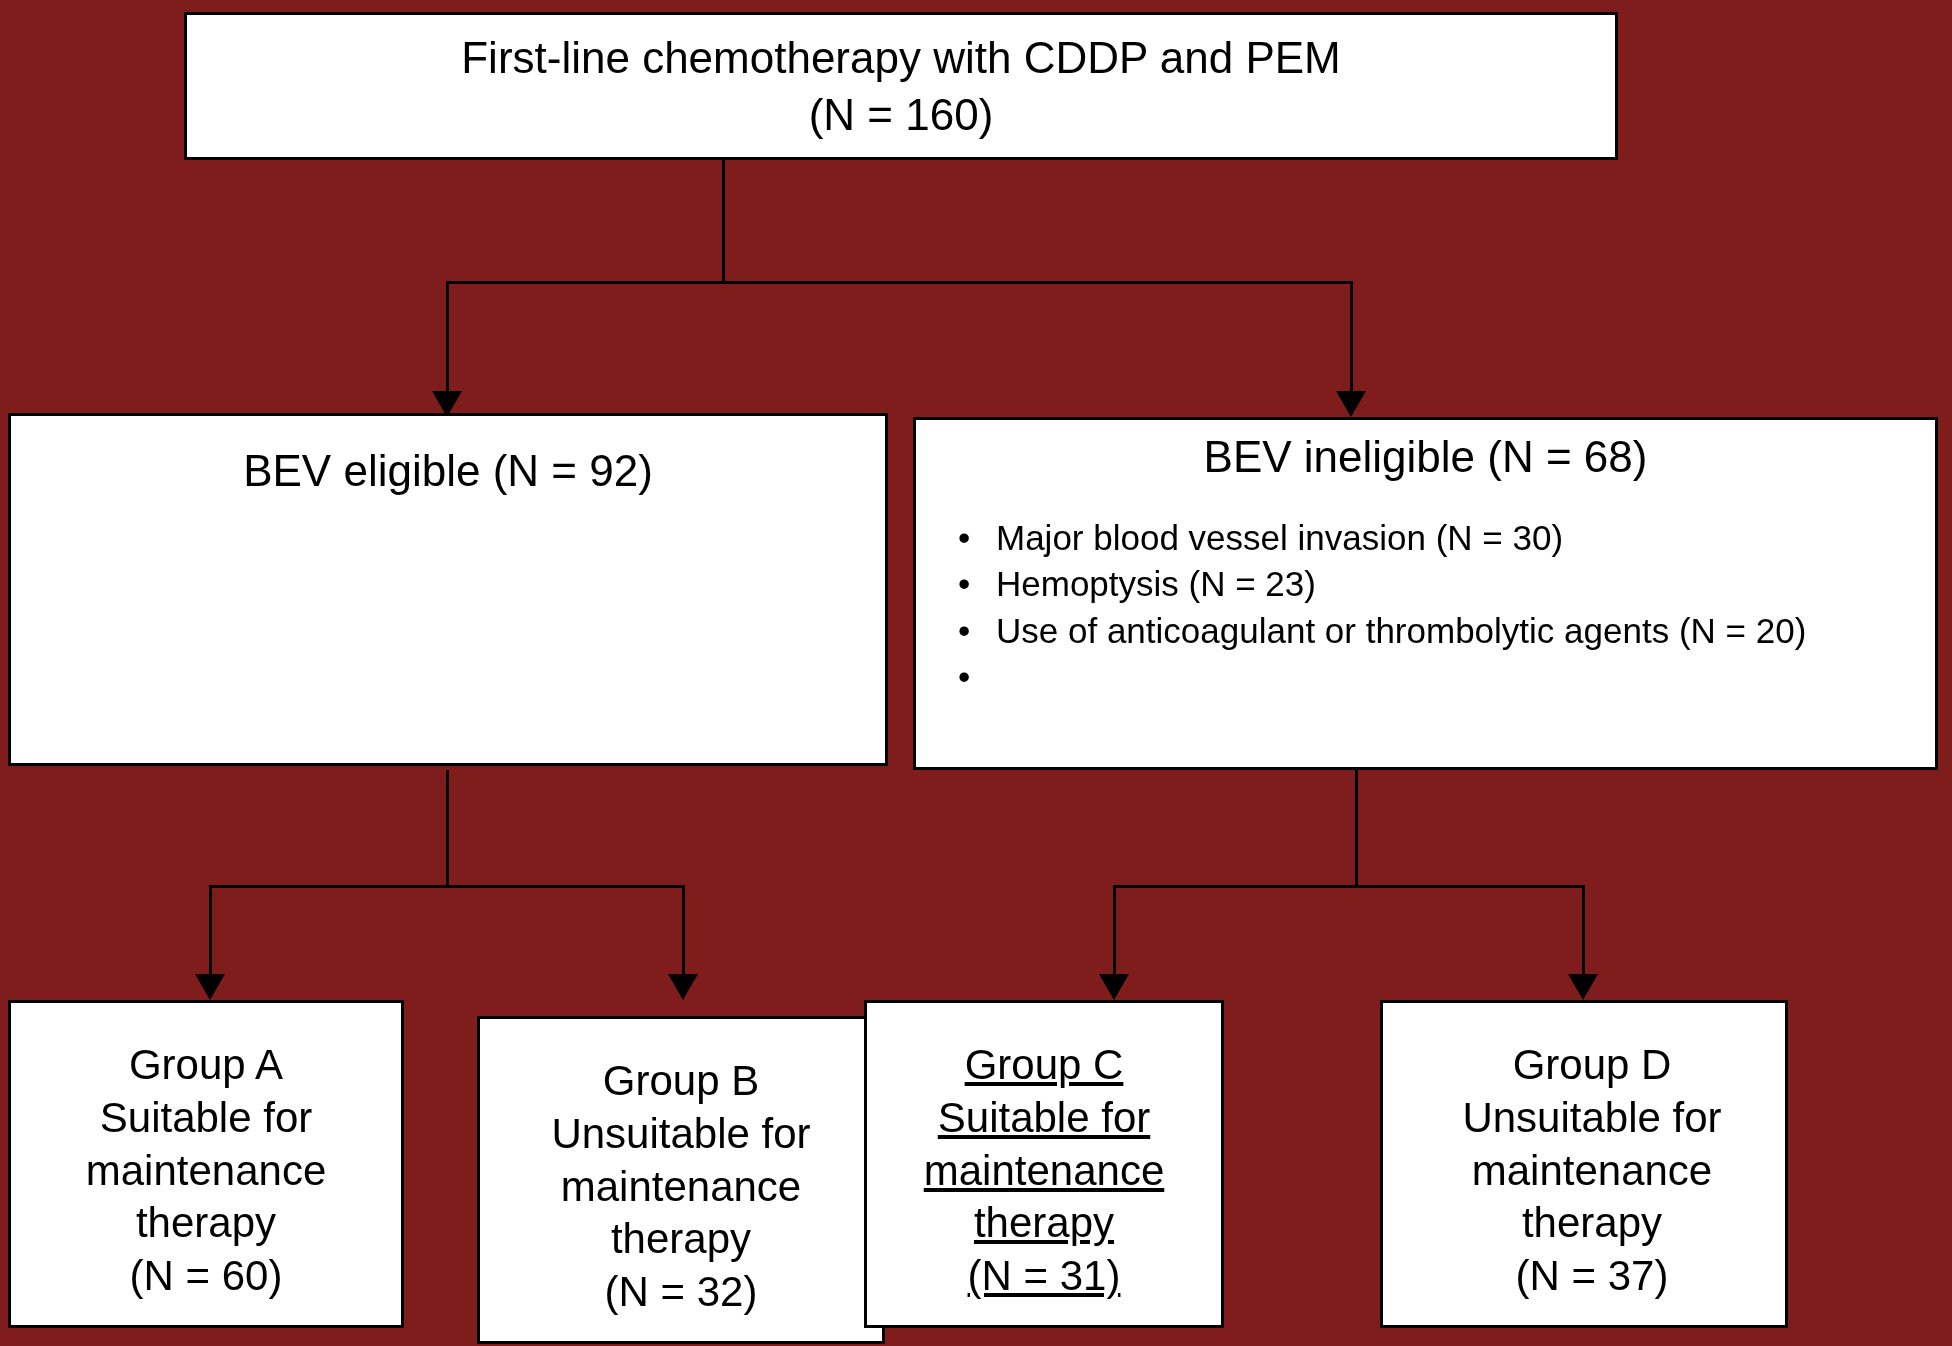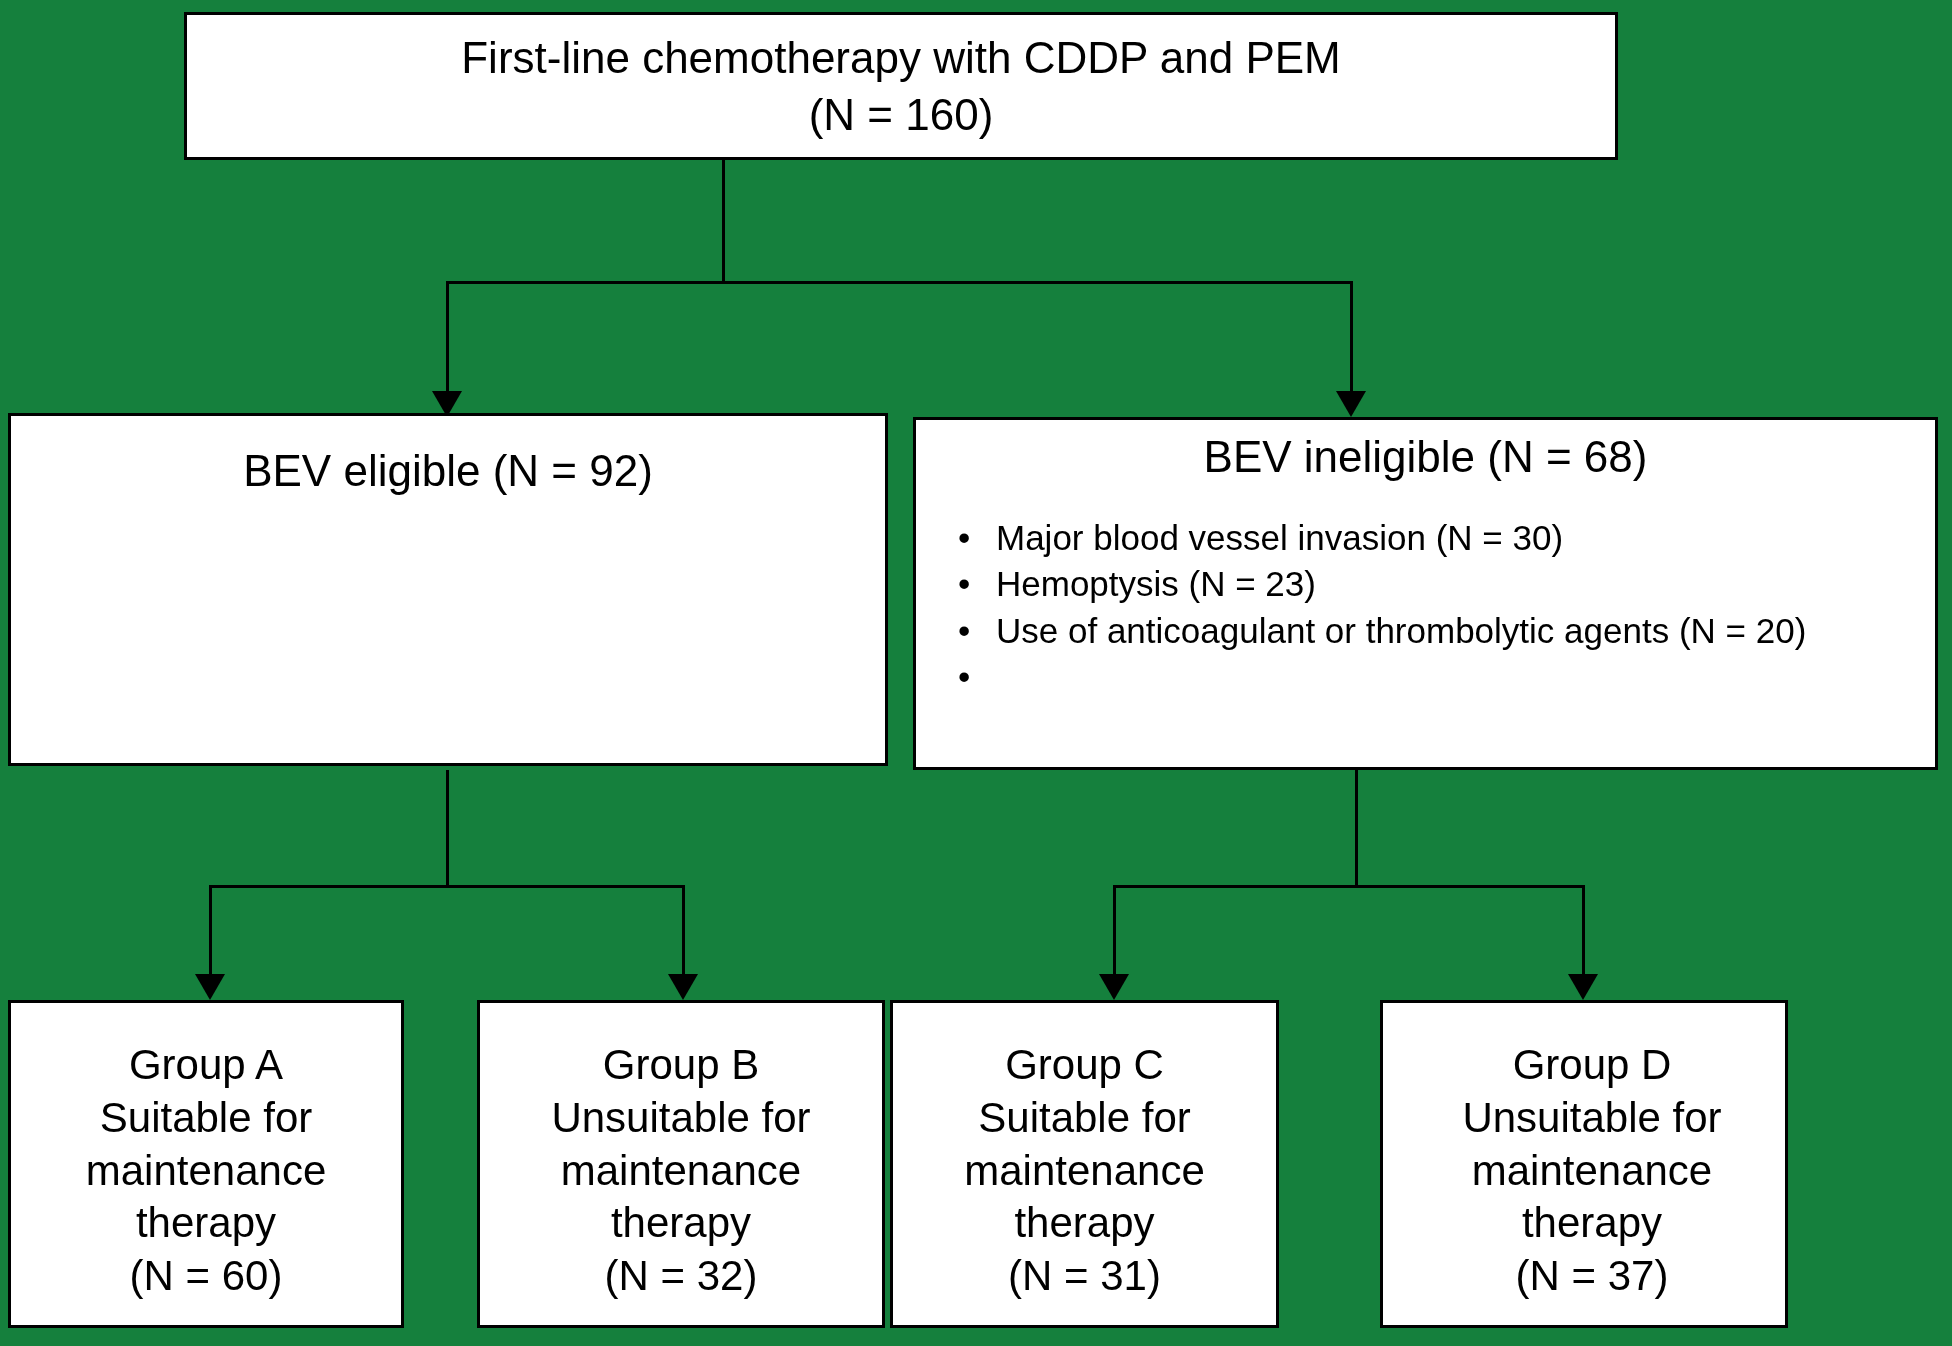--- a/index.html
+++ b/index.html
@@ -4,21 +4,21 @@
 <style>
   html, body {
     margin: 0;
     padding: 0;
     background: #ffffff;
   }
   #canvas {
     position: relative;
     width: 1952px;
     height: 1346px;
-    background: #15803d;
+    background: #7f1d1d;
     font-family: "Liberation Sans", sans-serif;
     color: #000000;
     overflow: hidden;
   }
   .node {
     position: absolute;
     box-sizing: border-box;
     border: 3px solid #000000;
     background: #ffffff;
     display: flex;
@@ -85,22 +85,22 @@
 
   
   .leaf {
     top: 1000px;
     height: 328px;
     justify-content: center;
     padding-top: 14px;
   }
   .leaf .node-title { font-size: 42px; line-height: 1.255; }
   #node-group-a { left: 8px;    width: 396px; }
-  #node-group-b { left: 477px;  width: 408px; }
-  #node-group-c { left: 890px;  width: 389px; }
+  #node-group-b { left: 477px;  width: 408px; margin-top: 16px; }
+  #node-group-c { left: 864px;  width: 360px; text-decoration: underline; }
   #node-group-d { left: 1380px; width: 408px; padding-left: 16px; }
 
   
   .conn { position: absolute; background: #000000; }
   .v { width: 3px; }
   .h { height: 3px; }
 
   .arrowhead {
     position: absolute;
     width: 0;

